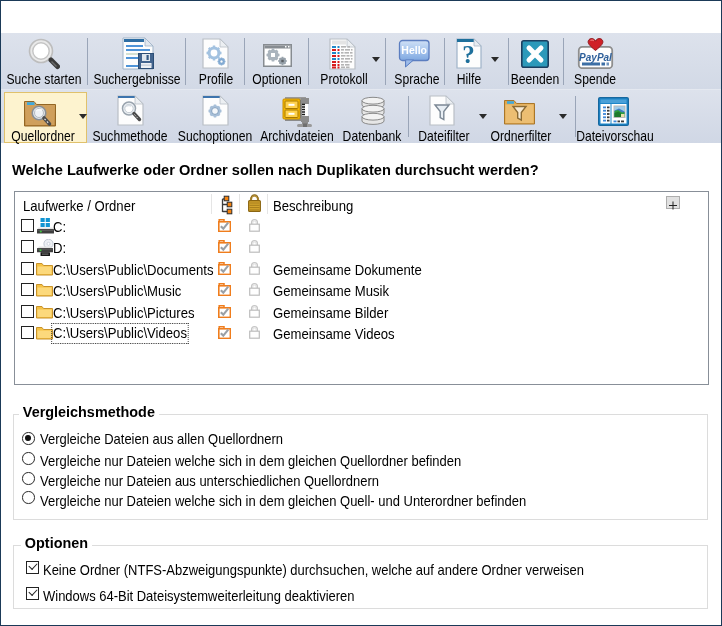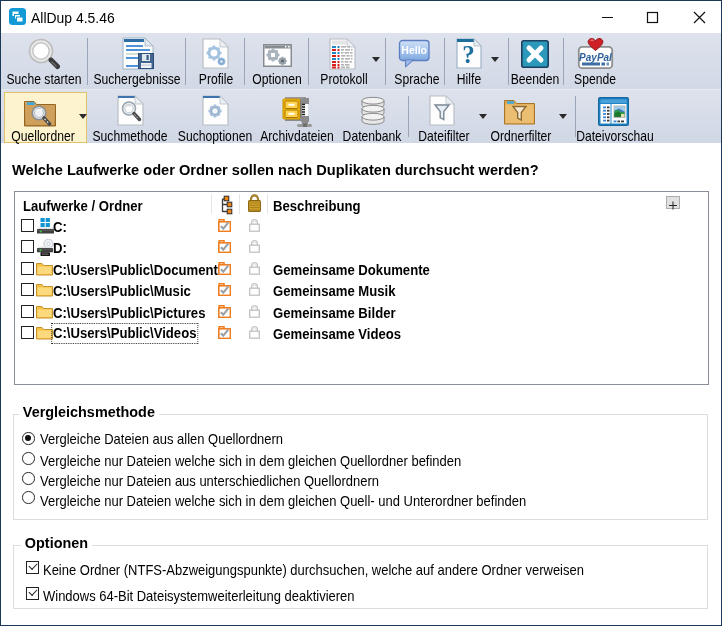--- a/index.html
+++ b/index.html
@@ -18,21 +18,21 @@
   background:linear-gradient(#dde2ec,#d0d7e5); }
 #tbline { position:absolute; left:0; top:88px; width:720px; height:1px; background:#e4e8f0; }
 .vsep1 { position:absolute; top:37px; height:47px; width:1px; background:#9aa5b8; }
 .vsep2 { position:absolute; top:95px; height:41px; width:1px; background:#9aa5b8; }
 .tblabel { position:absolute; font-size:15px; white-space:nowrap; transform:translateX(-50%) scaleX(0.81); }
 .lab1 { top:69px; }
 .lab2 { top:126px; }
 .drop { position:absolute; width:0; height:0; border-left:4px solid transparent; border-right:4px solid transparent; border-top:5px solid #2a2a2a; }
 
 #heading { position:absolute; left:11px; top:160px; font-weight:bold; font-size:15px; transform:scaleX(0.974); transform-origin:left center; }
-#table { position:absolute; left:13px; top:190px; width:695px; height:194px; border:1px solid #888f98; background:#fff;font-weight:bold; }
+#table { position:absolute; left:13px; top:190px; width:695px; height:194px; border:1px solid #888f98; background:#fff; }
 .hline { position:absolute; background:#e5e5e5; }
 .rowtext { position:absolute; font-size:15px; white-space:nowrap; transform:scaleX(0.875); transform-origin:left center; }
 .cb { position:absolute; width:13px; height:13px; border:1.4px solid #222; background:#fff; }
 
 .group { position:absolute; border:1px solid #dcdcdc; background:transparent; }
 .gtitle { position:absolute; background:#fff; font-weight:bold; font-size:15px; padding:0 4px; transform:scaleX(0.96); transform-origin:left center; }
 .radio { position:absolute; width:12.5px; height:12.5px; border:1.5px solid #2b2b2b; border-radius:50%; background:#fff; }
 .radio.sel:after { content:""; position:absolute; left:1.9px; top:1.9px; width:5.8px; height:5.8px; border-radius:50%; background:#111; }
 .check:after { content:""; position:absolute; left:1.6px; top:0.8px; width:6.6px; height:3.8px; border-left:1.4px solid #222; border-bottom:1.4px solid #222; transform:rotate(-47deg); }
 .itemlabel { position:absolute; font-size:15px; white-space:nowrap; transform:scaleX(0.865); transform-origin:left center; }
@@ -72,38 +72,20 @@
         <path d="M2 7.5 L14 7.5 L15.5 9.3 L0.5 9.3 Z" fill="#e3e3e3"></path>
         <rect x="0" y="9" width="16" height="4.3" rx="0.5" fill="#3f3f3f"></rect>
         <rect x="0.5" y="9.6" width="15" height="1.1" fill="#5a5a5a"></rect>
         <circle cx="3.5" cy="11.2" r="1.05" fill="#3dc73d"></circle>
         <rect x="3.5" y="13.3" width="9.5" height="3.7" rx="0.5" fill="#161616"></rect>
         <rect x="5" y="14.4" width="6.5" height="1.5" fill="#5e5e5e"></rect>
       </g>
     </defs>
   </svg>
 
-  <div id="titlebar">
-    <svg class="abs" style="left:8px;top:7px" width="17" height="17" viewBox="0 0 17 17">
-      <rect x="0" y="0" width="17" height="17" rx="3.5" fill="#1399d6"></rect>
-      <rect x="3.5" y="3.5" width="6" height="4.5" fill="#fff"></rect>
-      <rect x="5.5" y="6.5" width="6" height="4.5" fill="#fff" stroke="#1399d6" stroke-width="1"></rect>
-      <rect x="7.5" y="9" width="6.5" height="5" fill="#fff" stroke="#1399d6" stroke-width="1"></rect>
-    </svg>
-    <div id="title">AllDup 4.5.46</div>
-    <svg class="abs" style="left:598px;top:8px" width="17" height="17" viewBox="0 0 17 17">
-      <rect x="3" y="8" width="11" height="1" fill="#111"></rect>
-    </svg>
-    <svg class="abs" style="left:643px;top:8px" width="17" height="17" viewBox="0 0 17 17">
-      <rect x="3.5" y="3.5" width="10" height="10" fill="none" stroke="#111" stroke-width="1.2"></rect>
-    </svg>
-    <svg class="abs" style="left:690px;top:8px" width="17" height="17" viewBox="0 0 17 17">
-      <path d="M3 3 L14 14 M14 3 L3 14" stroke="#111" stroke-width="1.2"></path>
-    </svg>
-  </div>
 
   <div id="tb1"></div>
   <div id="tbline"></div>
   <div id="tb2"></div>
   <div class="vsep1" style="left:86px"></div>
   <div class="vsep1" style="left:184px"></div>
   <div class="vsep1" style="left:243px"></div>
   <div class="vsep1" style="left:307px"></div>
   <div class="vsep1" style="left:384px"></div>
   <div class="vsep1" style="left:443px"></div>

